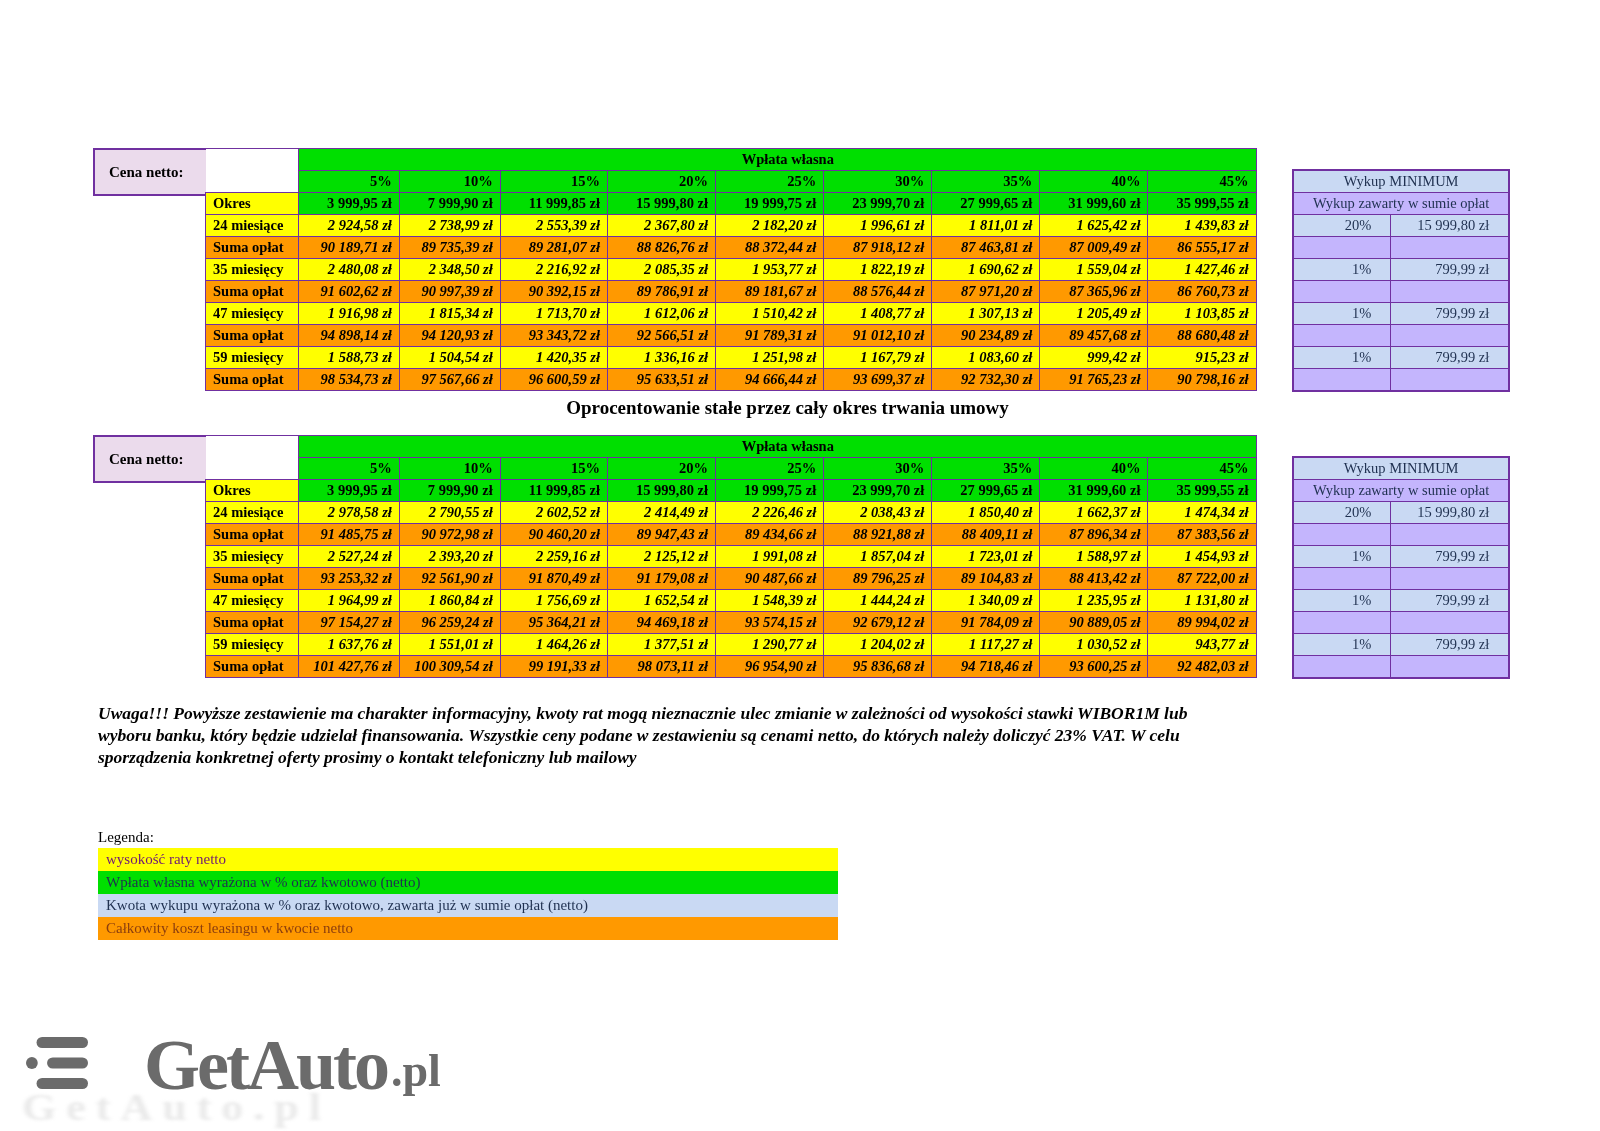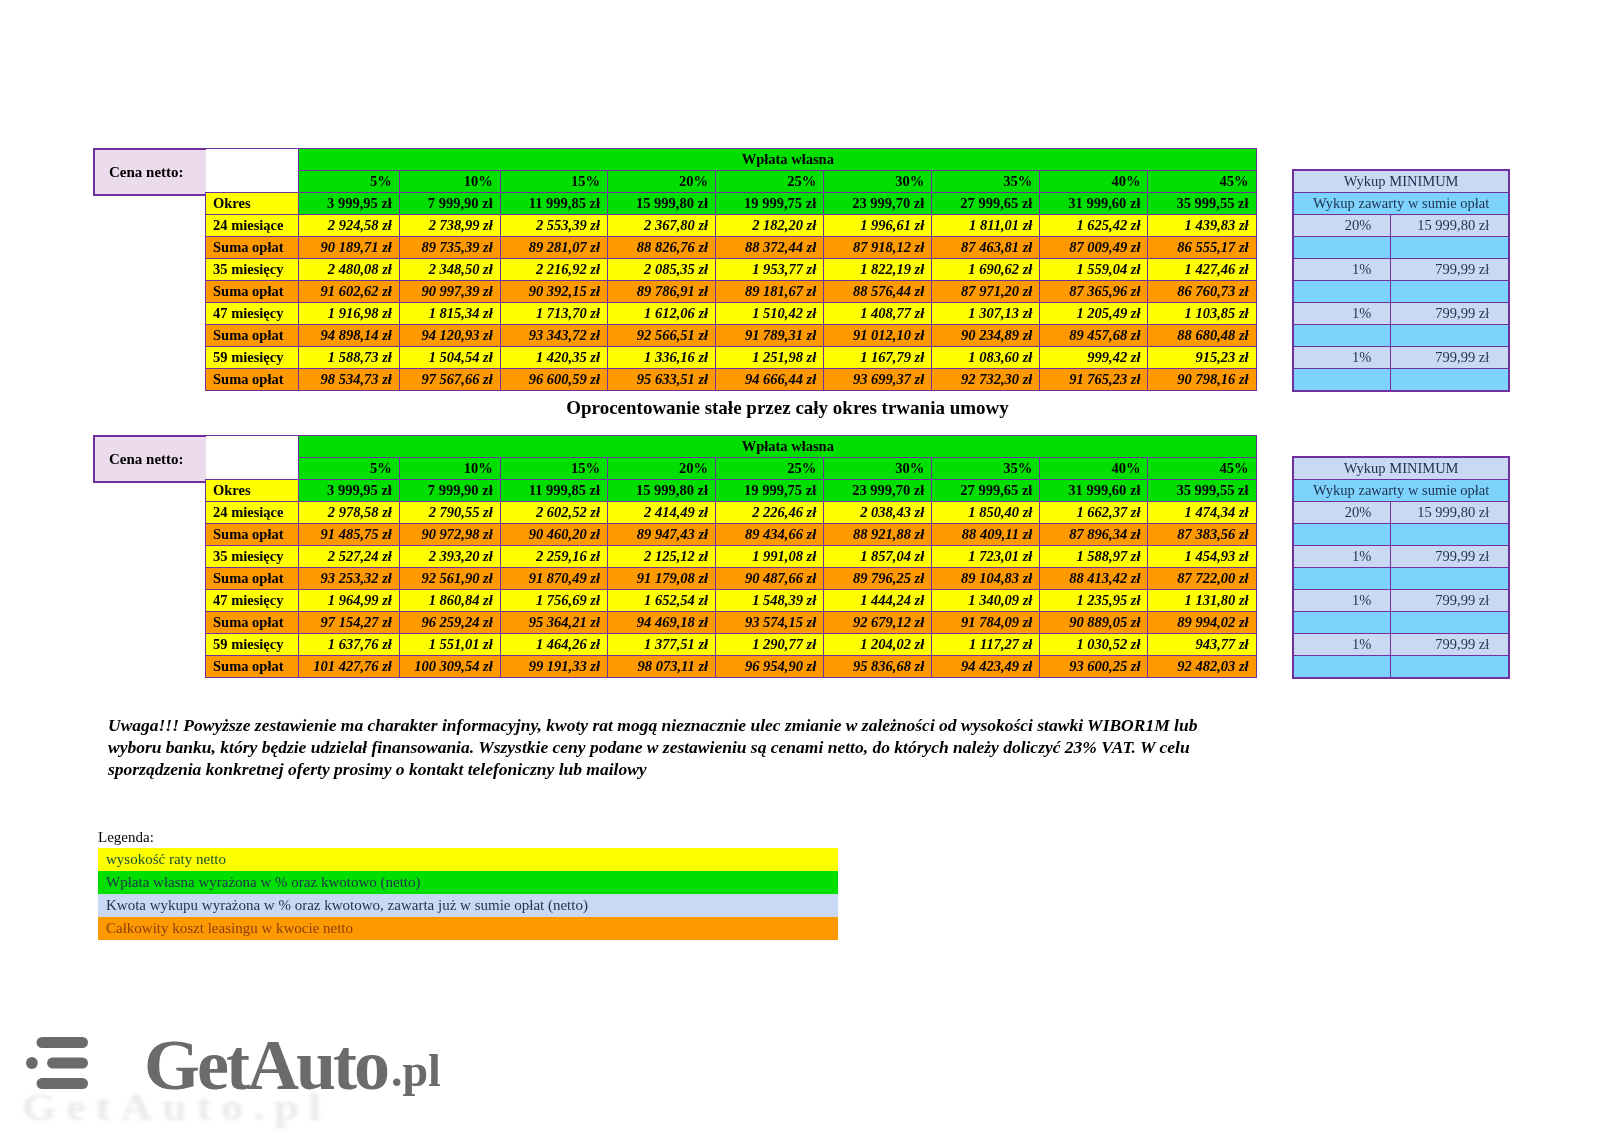--- a/index.html
+++ b/index.html
@@ -33,30 +33,30 @@
   .italic{font-style:italic;}
   .label-cell{font-weight:700;text-align:left;}
   
   .wykup-table{position:absolute;left:1292px;top:21px;border:2px solid var(--border);}
   .wykup-table td{
     height:21px;box-sizing:content-box;padding:0 19px;font-size:14.5px;line-height:21px;
     border:1px solid var(--border);color:var(--navy);white-space:nowrap;overflow:hidden;
   }
   .wykup-table col.c-wy{width:92px;}
   td.wy-blue{background:var(--blue);}
-  td.wy-white{background:#7dd3fc;}
+  td.wy-white{background:#c4b5fd;}
   
   .mid-title{
     position:absolute;left:0;top:397px;width:1575px;text-align:center;
     font-size:19px;font-weight:700;
   }
   
   .note{
-    position:absolute;left:108px;top:702px;width:1385px;
-    font-size:17.5px;font-weight:700;font-style:italic;line-height:22px;margin-top:12px;
+    position:absolute;left:98px;top:702px;width:1385px;
+    font-size:17.5px;font-weight:700;font-style:italic;line-height:22px;
   }
   
   .legend{position:absolute;left:98px;top:826px;width:740px;}
   .legend-title{font-size:15px;height:22px;line-height:22px;}
   .legend-item{height:23px;line-height:23px;font-size:15px;padding-left:8px;box-sizing:border-box;}
   
   .logo{position:absolute;left:26px;top:1032px;display:flex;align-items:flex-end;color:var(--logo_gray);}
   .logo-icon{width:62px;height:62px;margin-right:8px;margin-bottom:2px;}
   .logo-main{font-size:72px;font-weight:700;letter-spacing:-3px;line-height:62px;margin-left:48px;}
   .logo-suffix{font-size:46px;font-weight:700;line-height:50px;margin-left:4px;}
@@ -398,21 +398,21 @@
             <td class="y right bold italic">943,77 zł</td>
           </tr>
           <tr>
             <td class="o label-cell">Suma opłat</td>
             <td class="o right bold italic">101 427,76 zł</td>
             <td class="o right bold italic">100 309,54 zł</td>
             <td class="o right bold italic">99 191,33 zł</td>
             <td class="o right bold italic">98 073,11 zł</td>
             <td class="o right bold italic">96 954,90 zł</td>
             <td class="o right bold italic">95 836,68 zł</td>
-            <td class="o right bold italic">94 423,49 zł</td>
+            <td class="o right bold italic">94 718,46 zł</td>
             <td class="o right bold italic">93 600,25 zł</td>
             <td class="o right bold italic">92 482,03 zł</td>
           </tr>
         </tbody>
     </table>
     <table class="wykup-table">
       <colgroup>
           <col class="c-wy">
           <col class="c-wy">
         </colgroup>
@@ -461,21 +461,21 @@
 
   <div class="note" id="note">
       <div>Uwaga!!! Powyższe zestawienie ma charakter informacyjny, kwoty rat mogą nieznacznie ulec zmianie w zależności od wysokości stawki WIBOR1M lub</div>
       <div>wyboru banku, który będzie udzielał finansowania. Wszystkie ceny podane w zestawieniu są cenami netto, do których należy doliczyć 23% VAT. W celu</div>
       <div>sporządzenia konkretnej oferty prosimy o kontakt telefoniczny lub mailowy</div>
     </div>
 
   <div class="legend">
     <div class="legend-title">Legenda:</div>
     <div id="legend-items">
-        <div class="legend-item" style="background: rgb(255, 255, 0); color: #14532d;">wysokość raty netto</div>
+        <div class="legend-item" style="background: rgb(255, 255, 0); color: #701a75;">wysokość raty netto</div>
         <div class="legend-item" style="background: rgb(0, 223, 0); color: rgb(31, 48, 80);">Wpłata własna wyrażona w % oraz kwotowo (netto)</div>
         <div class="legend-item" style="background: rgb(201, 217, 243); color: rgb(31, 48, 80);">Kwota wykupu wyrażona w % oraz kwotowo, zawarta już w sumie opłat (netto)</div>
         <div class="legend-item" style="background: rgb(255, 153, 0); color: rgb(139, 62, 14);">Całkowity koszt leasingu w kwocie netto</div>
       </div>
   </div>
 
   <div class="logo">
     <svg class="logo-icon" viewBox="0 0 100 100" xmlns="http://www.w3.org/2000/svg" aria-hidden="true">
       <rect x="17" y="8" width="83" height="18" rx="9" fill="currentColor"></rect>
       <circle cx="9.5" cy="50" r="9.5" fill="currentColor"></circle>

